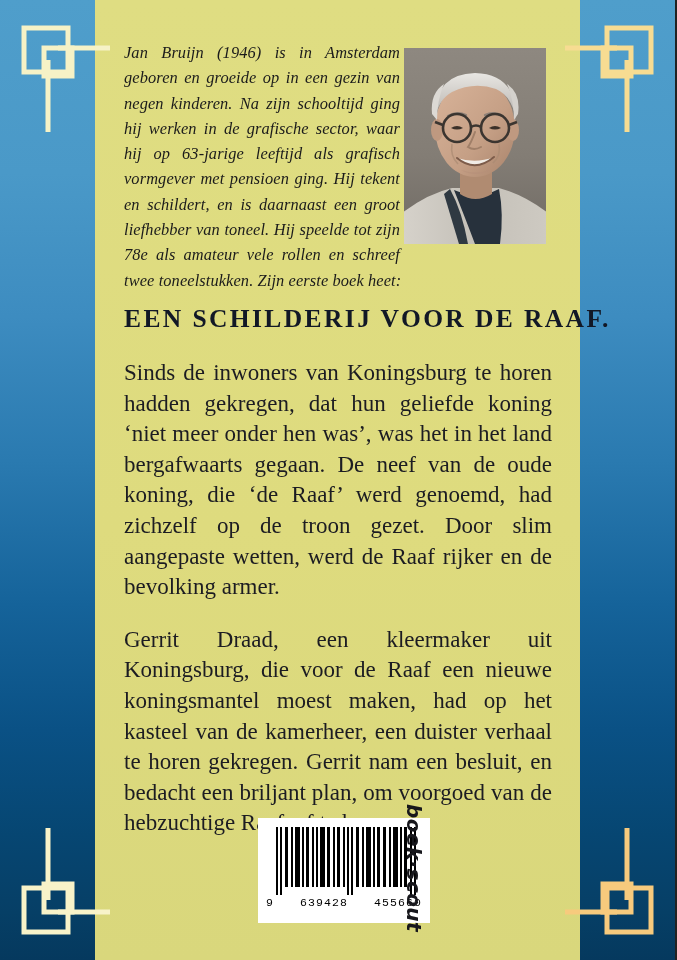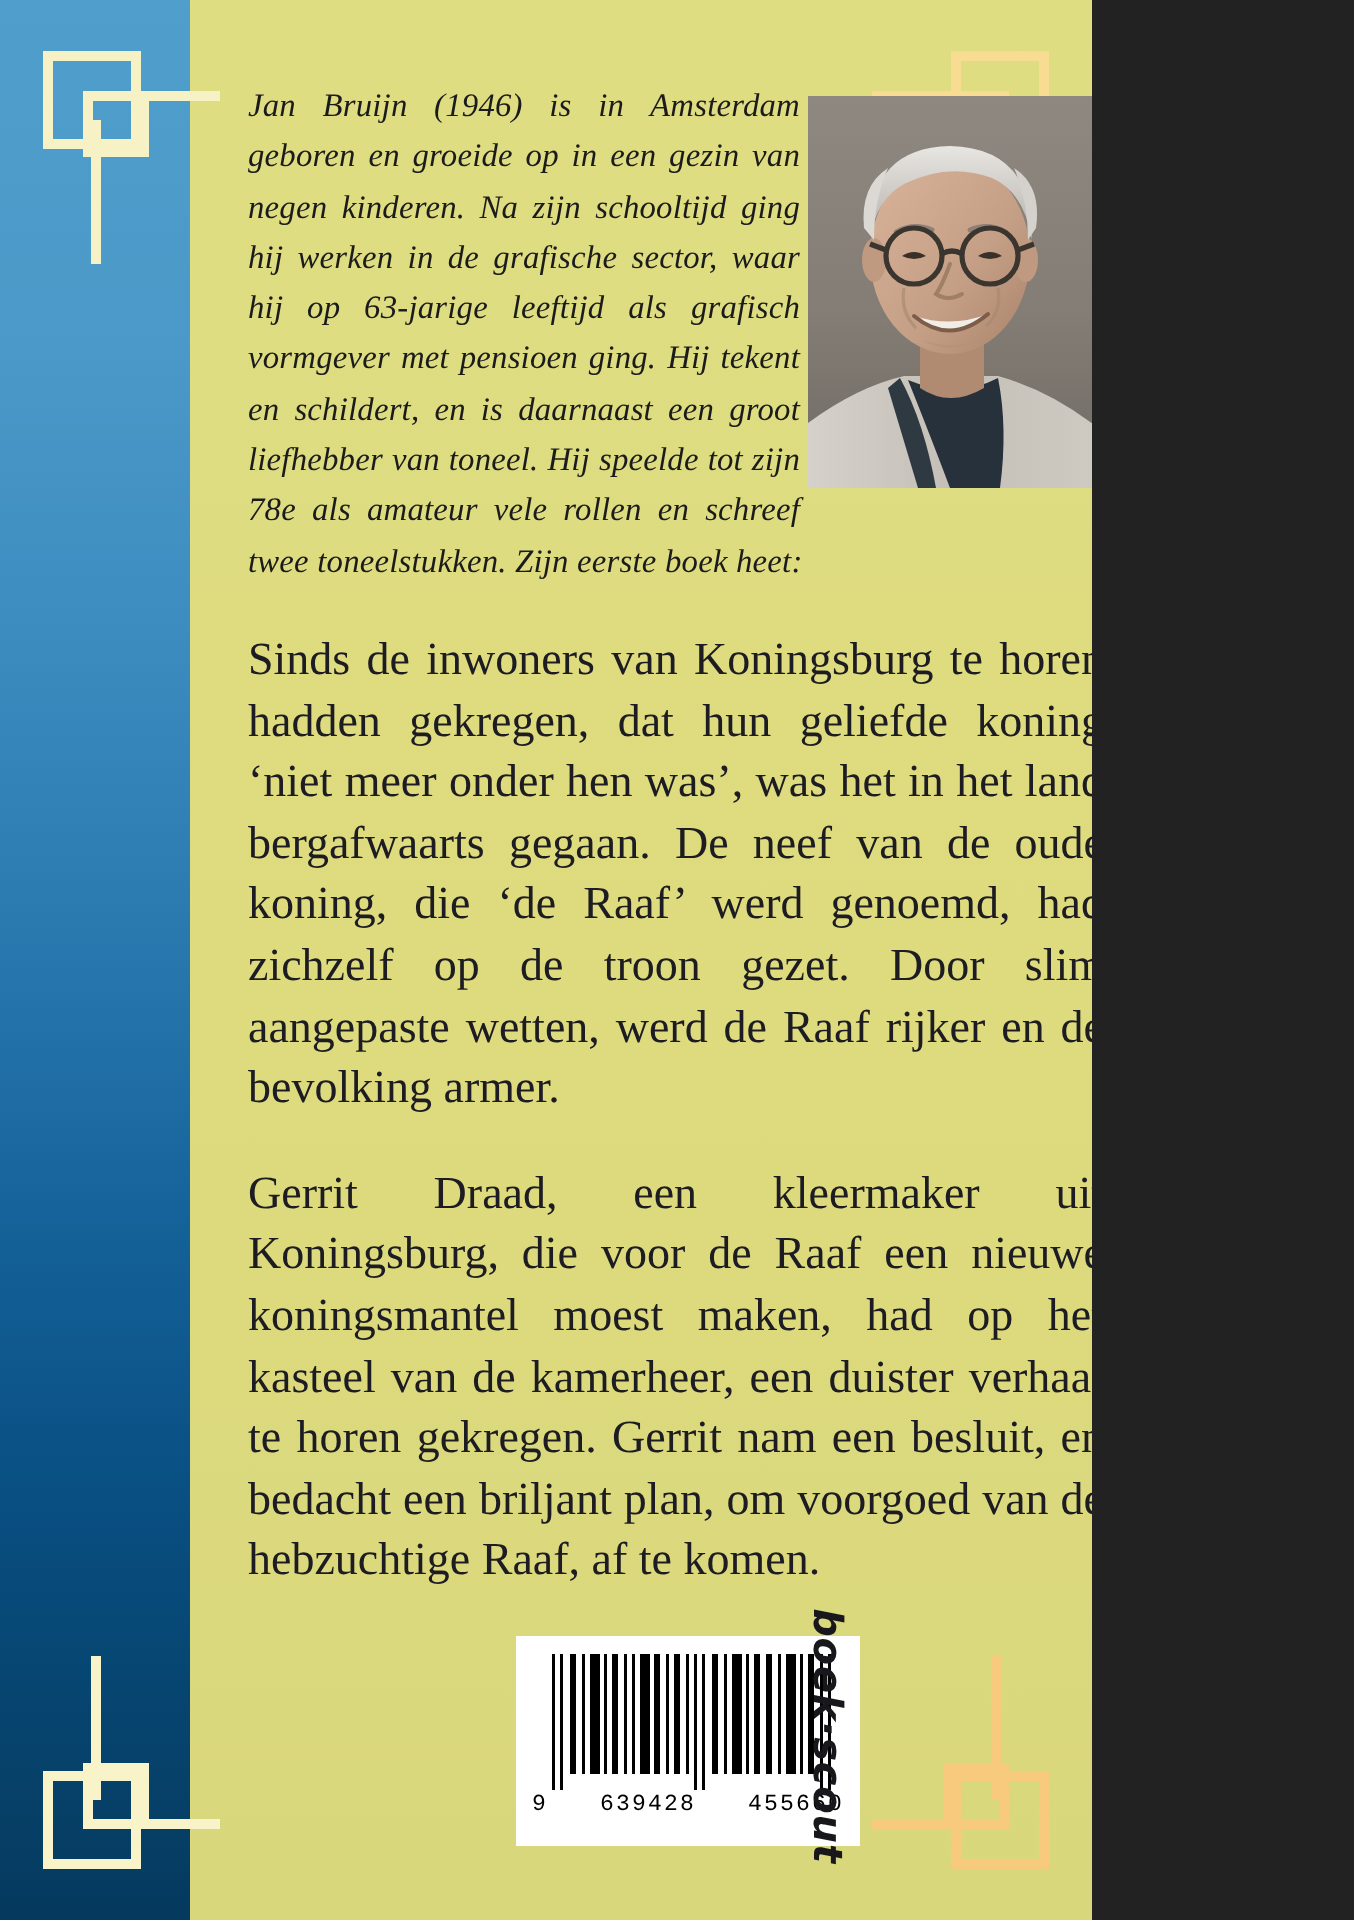--- a/index.html
+++ b/index.html
@@ -2,21 +2,21 @@
 <html><head>
 <meta charset="utf-8">
 <style>
   html, body {
     margin: 0;
     padding: 0;
     background: #222;
   }
   #cover {
     position: relative;
-    width: 546px;
+    width: 675px;
     height: 960px;
     overflow: hidden;
     background: linear-gradient(to bottom,
         #4f9ecb 0%,
         #4a99c8 18%,
         #3d8cc0 33%,
         #2a7ab0 48%,
         #15639a 63%,
         #0a5185 76%,
         #064672 87%,
@@ -288,20 +288,21 @@
     </svg>
   </div>
 
   <div id="content">
 
     <div class="bio-wrap">
       <div class="photo-float"></div>
       <p class="bio">Jan Bruijn (1946) is in Amsterdam geboren en groeide op in een gezin van negen kinderen. Na zijn schooltijd ging hij werken in de grafische sector, waar hij op 63-jarige leeftijd als grafisch vormgever met pensioen ging. Hij tekent en schildert, en is daarnaast een groot liefhebber van toneel. Hij speelde tot zijn 78e als amateur vele rollen en schreef twee toneelstukken. Zijn eerste boek heet:</p>
     </div>
 
+    <h1 class="title">EEN SCHILDERIJ VOOR DE RAAF.</h1>
 
     <div id="bodytext">
       <p class="body-p">Sinds de inwoners van Koningsburg te horen hadden gekregen, dat hun geliefde koning ‘niet meer onder hen was’, was het in het land bergafwaarts gegaan. De neef van de oude koning, die ‘de Raaf’ werd genoemd, had zichzelf op de troon gezet. Door slim aangepaste wetten, werd de Raaf rijker en de bevolking armer.</p>
       <p class="body-p">Gerrit Draad, een kleermaker uit Koningsburg, die voor de Raaf een nieuwe koningsmantel moest maken, had op het kasteel van de kamerheer, een duister verhaal te horen gekregen. Gerrit nam een besluit, en bedacht een briljant plan, om voorgoed van de hebzuchtige Raaf, af te komen.</p>
     </div>
 
   </div>
 
   <div id="barcode-block">
     <div id="barcode-bars">

